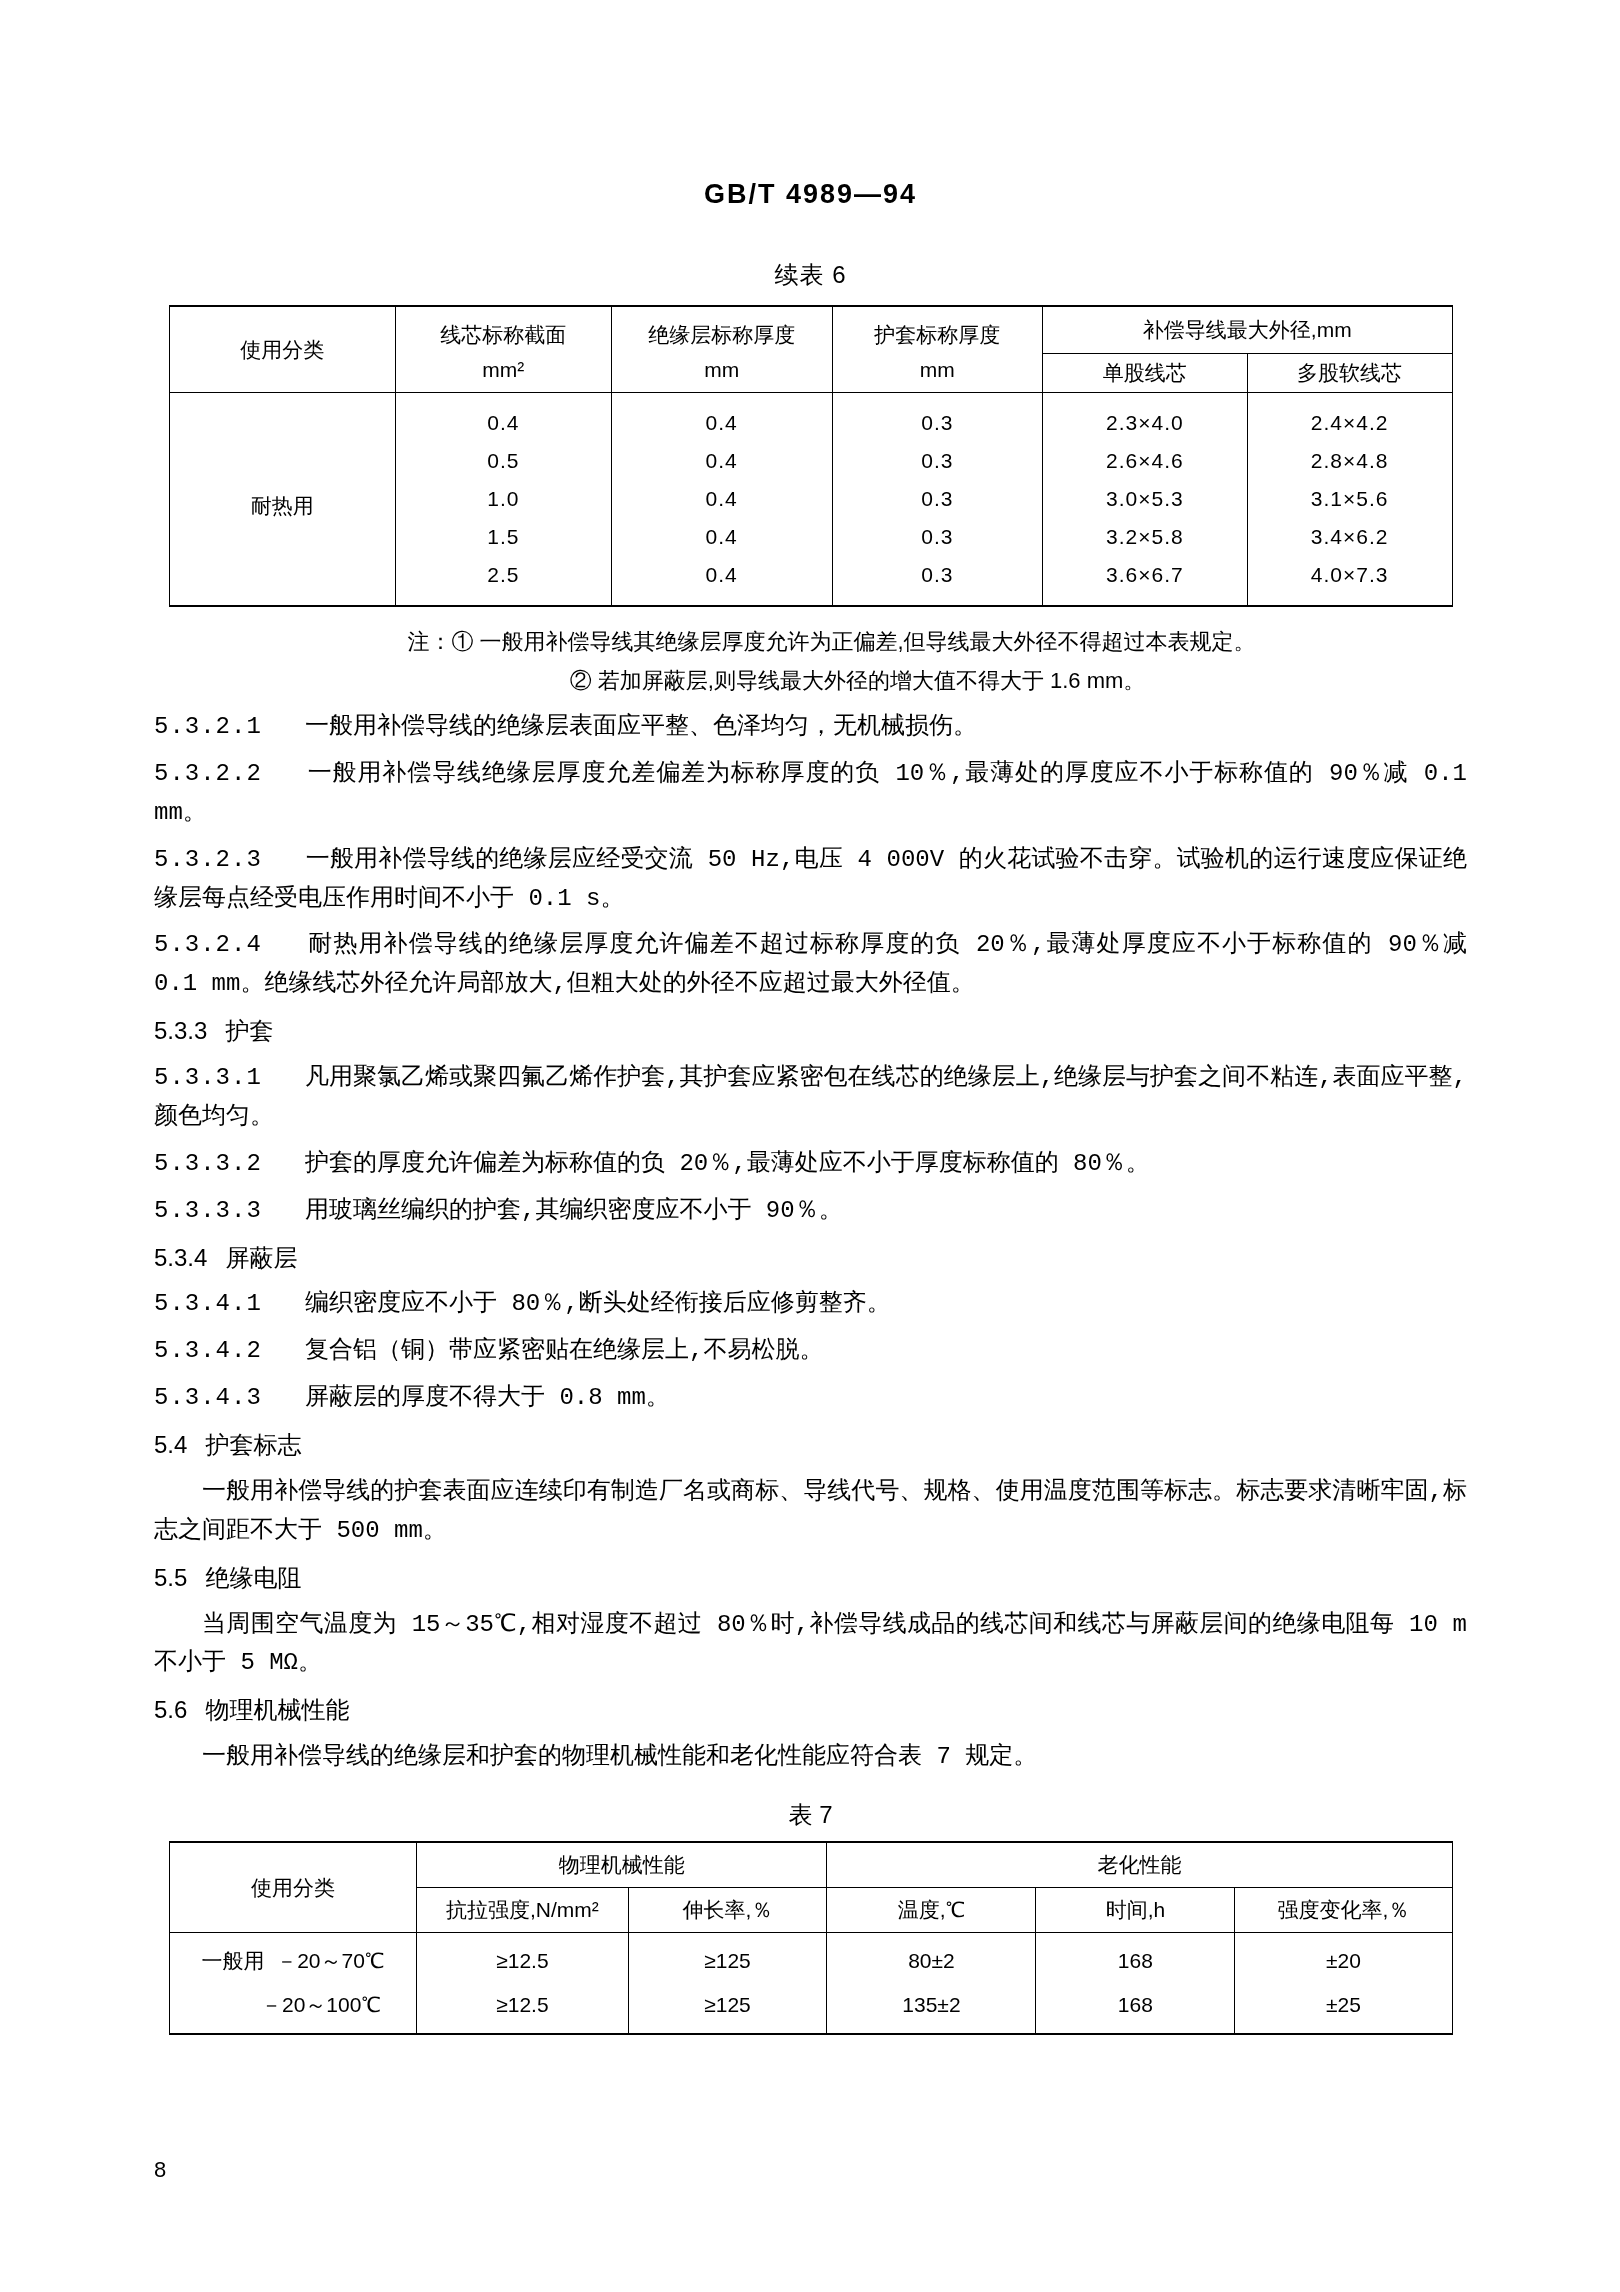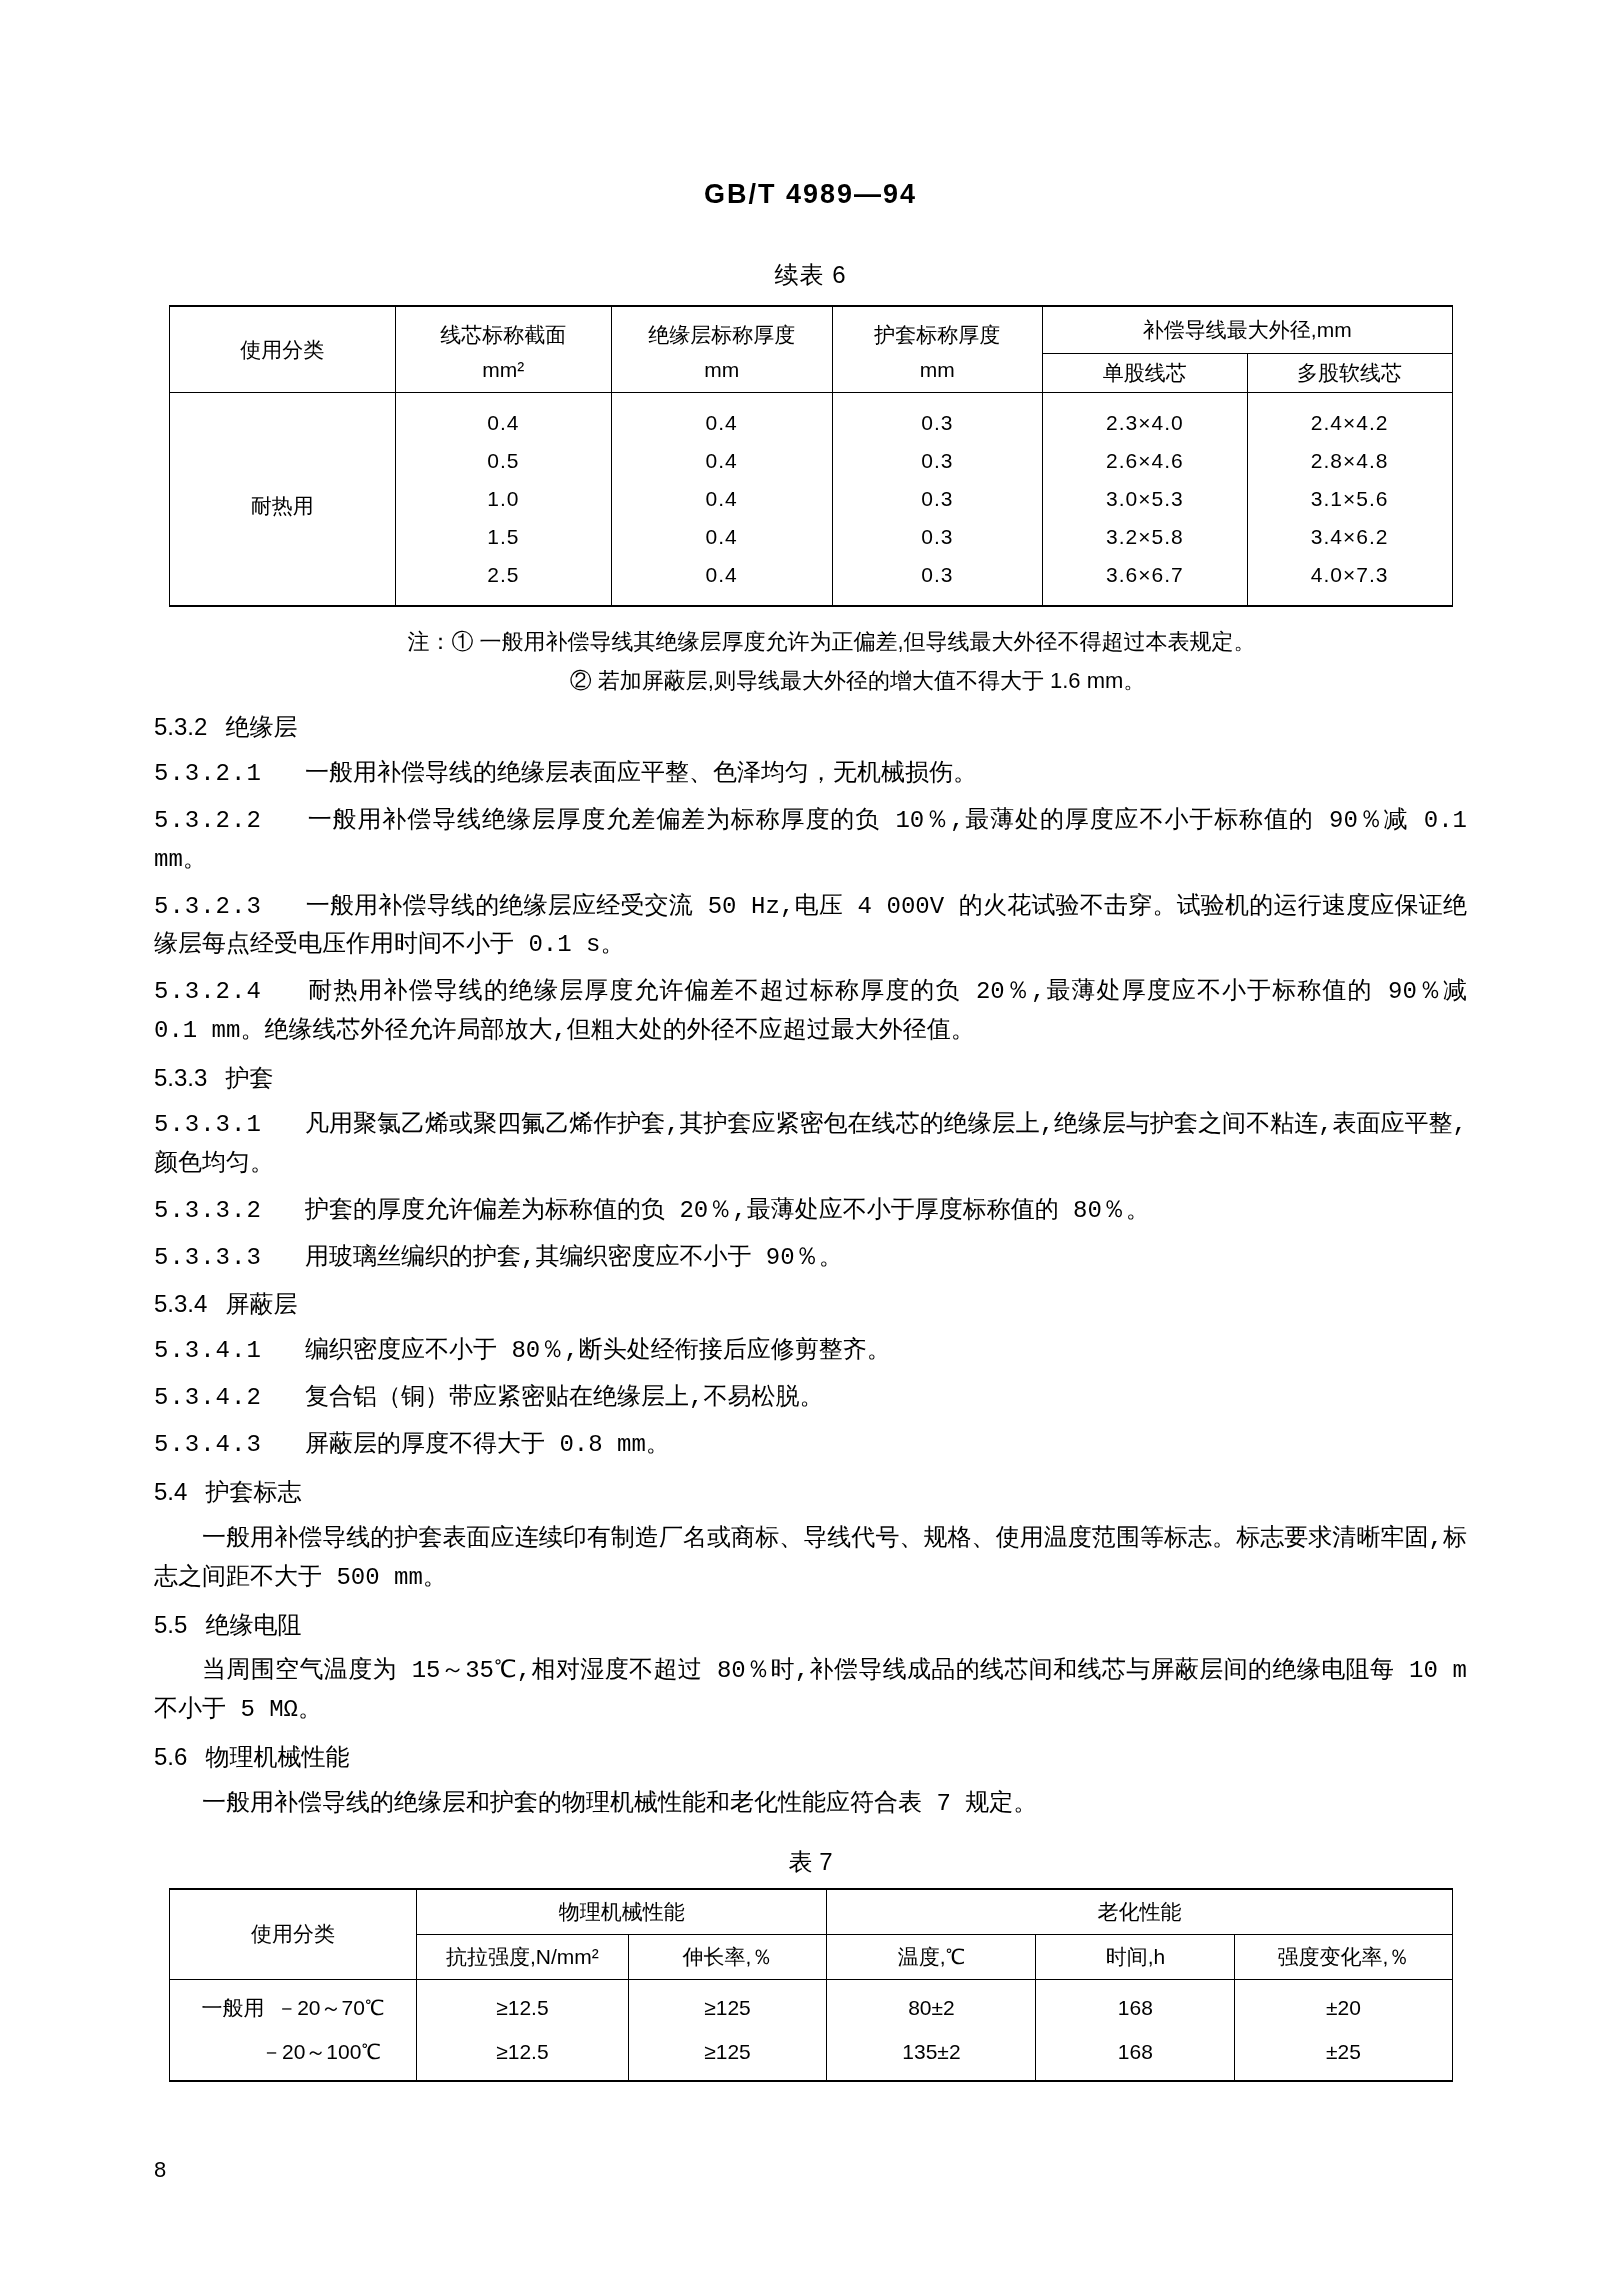--- a/index.html
+++ b/index.html
@@ -209,23 +209,20 @@
           <td class="num">4.0×7.3</td>
         </tr>
       </tbody>
     </table>
 
     <div class="notes">
       <div>注：① 一般用补偿导线其绝缘层厚度允许为正偏差,但导线最大外径不得超过本表规定。</div>
       <div class="n2">② 若加屏蔽层,则导线最大外径的增大值不得大于 1.6 mm。</div>
     </div>
 
-    <div class="clause-head">
-      <span class="num">5.3.2</span><span>绝缘层</span>
-    </div>
 
     <div class="para">
       <span class="lead">5.3.2.1</span>&nbsp;&nbsp;&nbsp;<span>一般用补偿导线的绝缘层表面应平整、色泽均匀，无机械损伤。</span>
     </div>
 
     <div class="para">
       <span class="lead">5.3.2.2</span>&nbsp;&nbsp;&nbsp;<span>一般用补偿导线绝缘层厚度允差偏差为标称厚度的负 10％,最薄处的厚度应不小于标称值的 90％减 0.1 mm。</span>
     </div>
 
     <div class="para">

